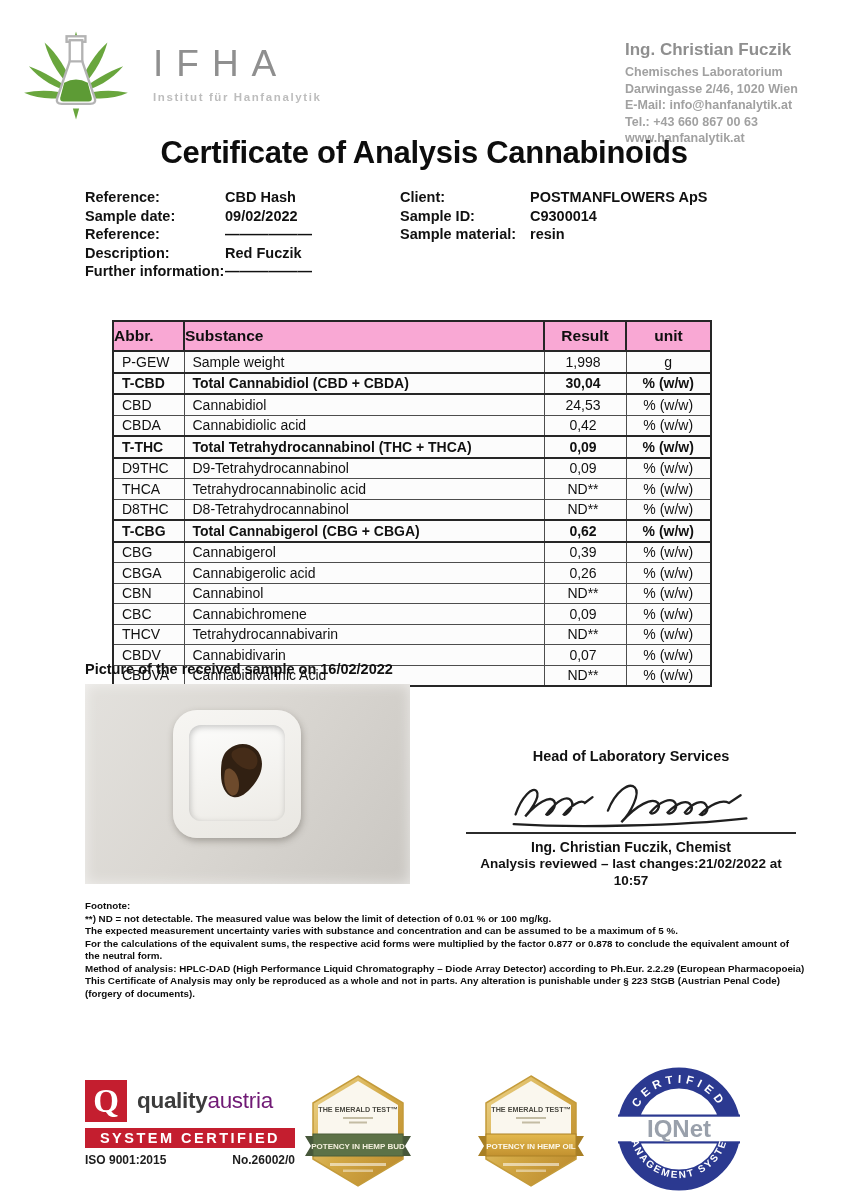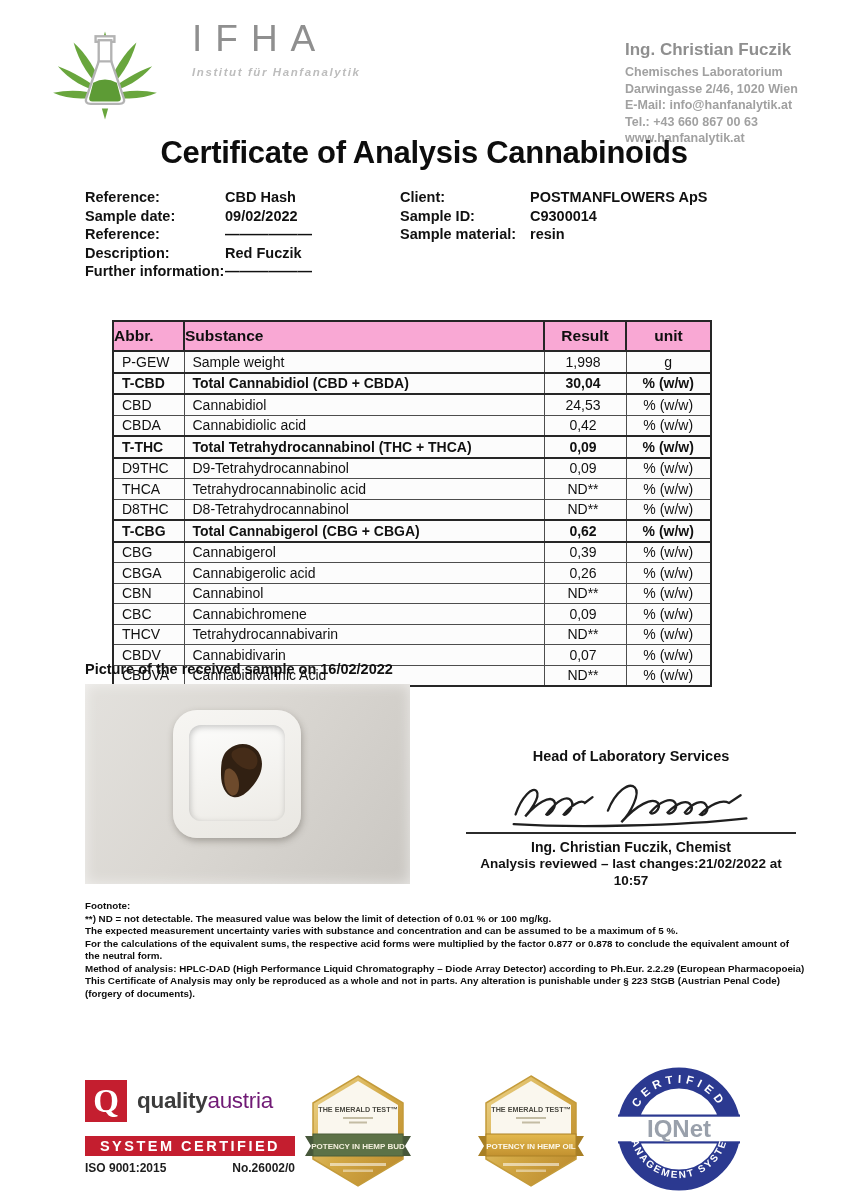--- a/index.html
+++ b/index.html
@@ -1,24 +1,24 @@
 <!DOCTYPE html>
 <html><head>
 <meta charset="utf-8">
 <style>
   * { margin:0; padding:0; box-sizing:border-box; }
   html,body { background:#ffffff; }
   body { font-family:"Liberation Sans", sans-serif; color:#111; }
   .page { position:relative; width:848px; height:1200px; background:#fff; overflow:hidden; }
 
   
-  .logo-wrap { position:absolute; left:50px; top:20px; display:flex; gap:32px; }
+  .logo-wrap { position:absolute; left:21px; top:20px; display:flex; align-items:center; gap:22px; }
   .logo-leaf { width:110px; height:108px; }
   .brand-name { font-size:37px; color:#8f8f8f; letter-spacing:13px; font-weight:400; line-height:1; }
-  .brand-tagline { font-size:11.5px; color:#bdbdbd; letter-spacing:1.6px; margin-top:9px; font-weight:600;font-style:italic; }
+  .brand-tagline { font-size:11.5px; color:#bdbdbd; letter-spacing:1.6px; margin-top:9px; font-weight:600; }
 
   .contact { position:absolute; left:625px; top:24px; }
   .contact-name { font-size:17px; font-weight:600; color:#8f8f8f; margin-bottom:4px;margin-top:16px; }
   .contact-line { font-size:12.5px; line-height:16.5px; font-weight:600; color:#a1a1a1; }
 
   
   .title { position:absolute; top:135px; left:0; width:100%; text-align:center;
            font-size:31px; font-weight:700; letter-spacing:-0.3px; color:#0d0d0d; }
 
   
@@ -72,21 +72,21 @@
 
   
   .qa { position:absolute; left:85px; top:1080px; width:210px; }
   .qa-top { display:flex; align-items:center; gap:10px; }
   .qa-q { width:42px; height:42px; background:#c41e2f; color:#fff; font-weight:800;
           font-size:33px; display:flex; align-items:center; justify-content:center;
           font-family:"Liberation Serif", serif; }
   .qa-brand { font-size:22.5px; letter-spacing:-0.3px; }
   .qa-quality { font-weight:700; color:#3c3c3c; }
   .qa-austria { font-weight:400; color:#701a75; }
-  .qa-bar { margin-top:14px; background:#c41e2f; color:#fff; font-weight:700;
+  .qa-bar { margin-top:6px; background:#c41e2f; color:#fff; font-weight:700;
             font-size:14.5px; letter-spacing:2.5px; text-align:center; padding:2px 0; }
   .qa-bottom { display:flex; justify-content:space-between; font-size:12px;
                font-weight:700; color:#1d1d1d; margin-top:5px; }
 
   .emerald-1 { position:absolute; left:303px; top:1072px; }
   .emerald-2 { position:absolute; left:476px; top:1072px; }
   .iqnet { position:absolute; left:614px; top:1064px; }
 </style>
 </head>
 <body>

